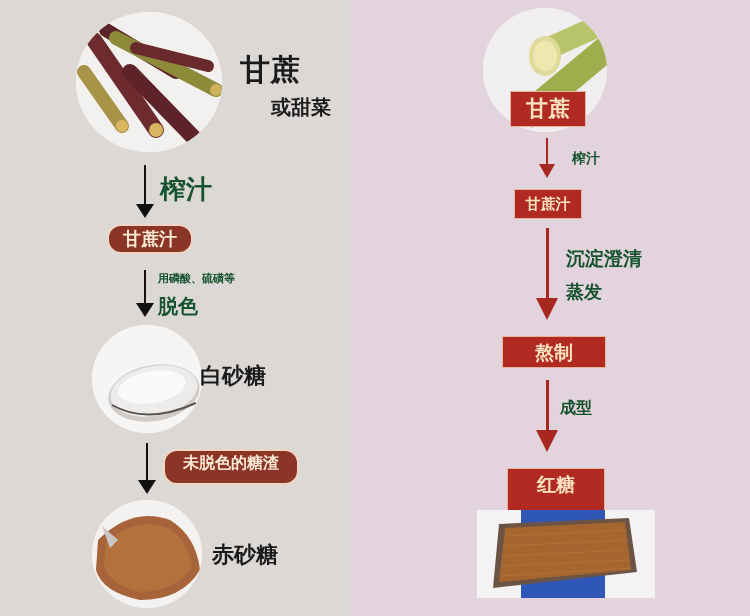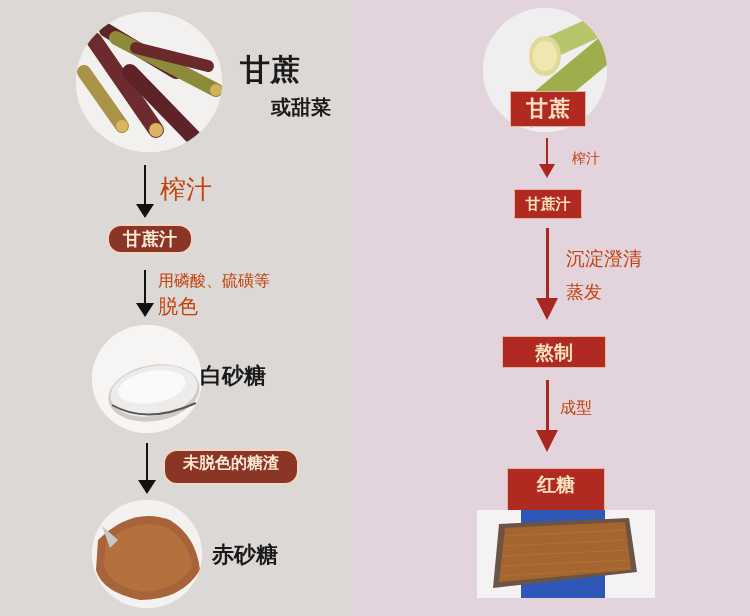--- a/index.html
+++ b/index.html
@@ -2,21 +2,21 @@
 <html><head>
 <meta charset="utf-8">
 <style>
   html, body { margin:0; padding:0; }
   body { width:750px; height:616px; position:relative; overflow:hidden; font-family:"DejaVu Sans", "Liberation Sans", sans-serif; }
   .bg-left { position:absolute; left:0; top:0; width:350px; height:616px; background:#dcd8d6; }
   .bg-right { position:absolute; left:350px; top:0; width:400px; height:616px; background:#e2d3dc; }
   .abs { position:absolute; }
   .circle { position:absolute; border-radius:50%; background:#f4f2f1; overflow:hidden; }
   .title-black { position:absolute; color:#1a1a1a; font-weight:bold; white-space:nowrap; }
-  .red-text { position:absolute; color:#c2410c; font-weight:normal; white-space:nowrap; }
+  .red-text { position:absolute; color:#14532d; font-weight:bold; white-space:nowrap; }
   .pill { position:absolute; background:#8a3526; color:#fbe9d6; font-weight:bold; border-radius:14px; text-align:center; white-space:nowrap; border:2px solid #f1d6c4; box-sizing:border-box; }
   .rbox { position:absolute; background:#b02a21; color:#f9e2c2; font-weight:bold; text-align:center; white-space:nowrap; box-sizing:border-box; border:1px solid #e6b4a0; }
   .vline { position:absolute; width:2px; background:#111; }
   .arrowhead { position:absolute; width:0; height:0; border-left:9px solid transparent; border-right:9px solid transparent; border-top:14px solid #111; }
   .rvline { position:absolute; width:3px; background:#a8281f; }
   .rarrowhead { position:absolute; width:0; height:0; border-left:11px solid transparent; border-right:11px solid transparent; border-top:22px solid #a8281f; }
 </style>
 </head>
 <body>
 
@@ -43,21 +43,21 @@
 <div class="title-black" style="left:242px;top:94px;font-size:20px;margin-left:29px;">或甜菜</div>
 
 <div class="vline" style="left:144px;top:165px;height:42px;"></div>
 <div class="arrowhead" style="left:136px;top:204px;"></div>
 <div class="red-text" style="left:160px;top:172px;font-size:26px;">榨汁</div>
 
 <div class="pill" style="left:107px;top:224px;width:86px;height:30px;line-height:26px;font-size:18px;">甘蔗汁</div>
 
 <div class="vline" style="left:144px;top:270px;height:36px;"></div>
 <div class="arrowhead" style="left:136px;top:303px;"></div>
-<div class="red-text" style="left:158px;top:271px;font-size:16px;">用磷酸、硫磺等</div>
+<div class="red-text" style="left:158px;top:271px;font-size:11px;">用磷酸、硫磺等</div>
 <div class="red-text" style="left:158px;top:285px;font-size:20px;margin-top:8px;">脱色</div>
 
 <div class="circle" style="left:92px;top:325px;width:110px;height:108px;">
   <svg width="110" height="108" viewBox="0 0 110 108">
     <rect width="110" height="108" fill="#f6f5f4"></rect>
     <ellipse cx="62" cy="68" rx="46" ry="28" fill="#cfcbc8" transform="rotate(-10 62 68)"></ellipse>
     <ellipse cx="62" cy="66" rx="44" ry="25" fill="#eeecea" transform="rotate(-10 62 66)"></ellipse>
     <ellipse cx="60" cy="62" rx="34" ry="16" fill="#fafafa" transform="rotate(-10 60 62)"></ellipse>
     <path d="M20 80 Q55 100 104 78" stroke="#5a5654" stroke-width="2" fill="none"></path>
   </svg>

